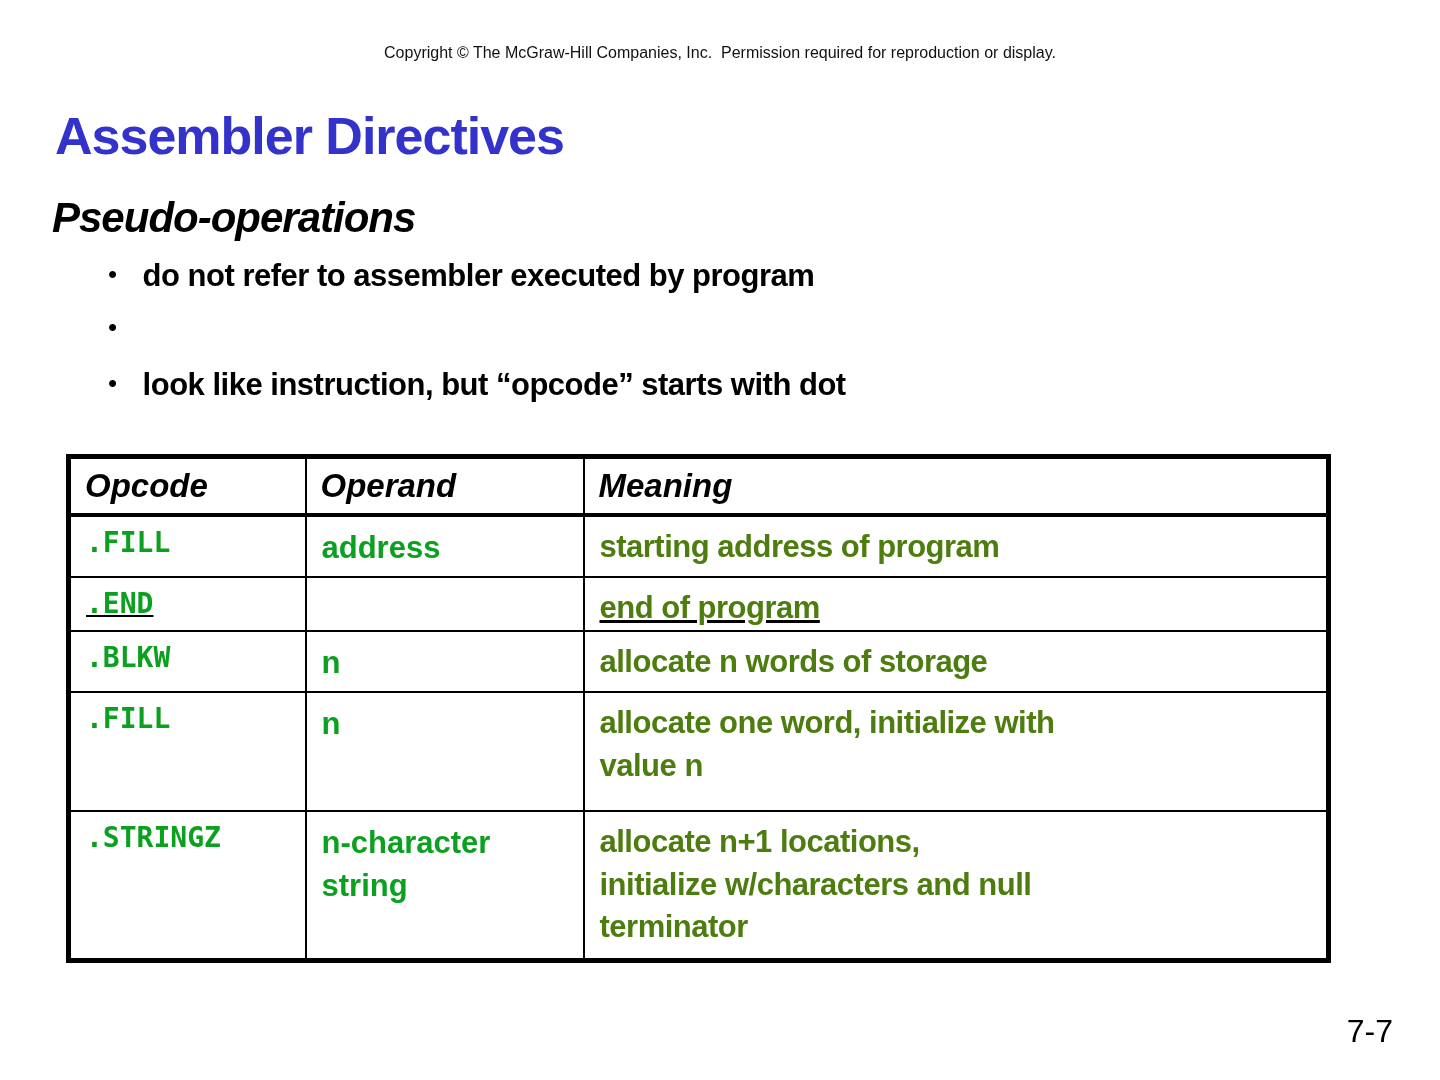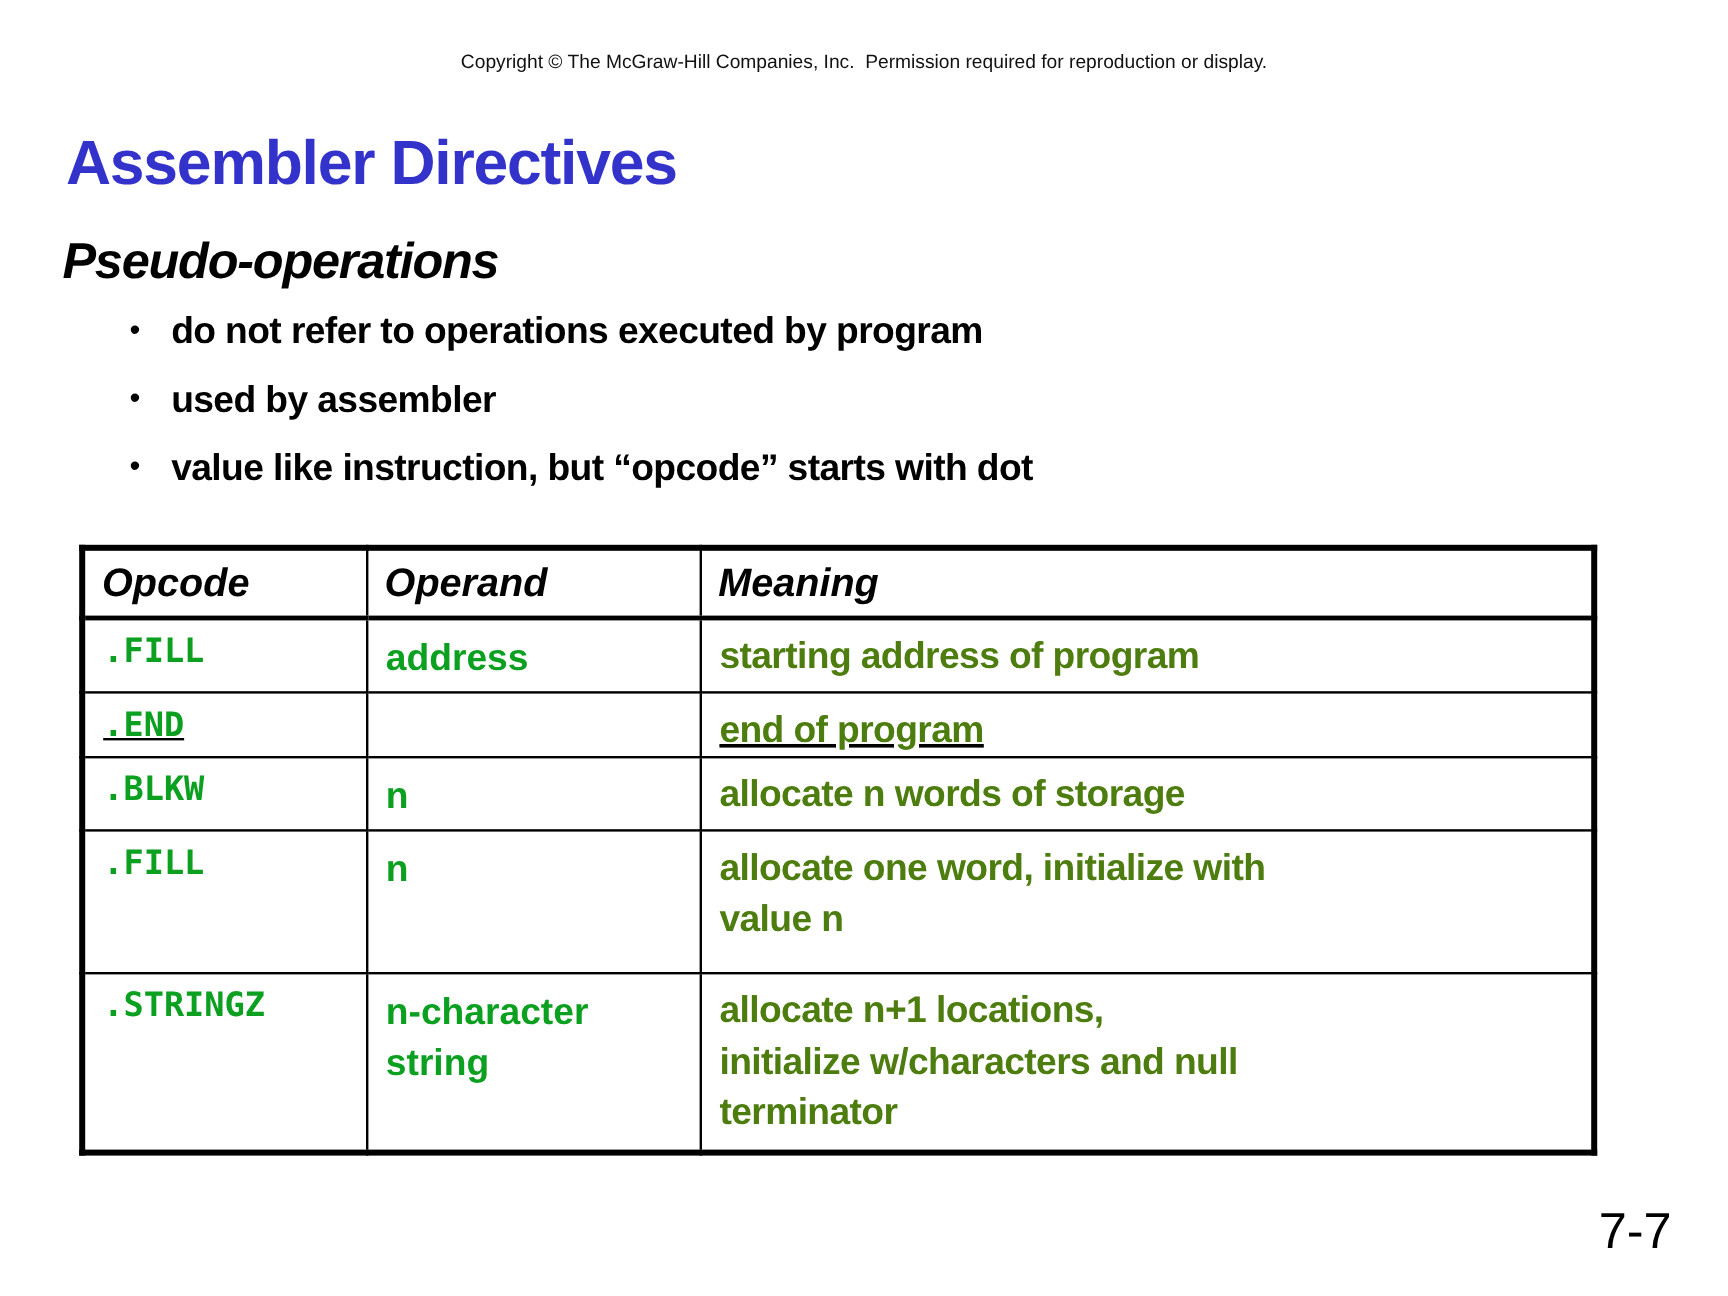--- a/index.html
+++ b/index.html
@@ -53,46 +53,45 @@
   }
   td.operand {
     font-weight:bold; font-size:31px; color:var(--green,#0ca020); line-height:1.4;
   }
   td.meaning {
     font-weight:bold; font-size:31px; color:#4d7c0f; line-height:1.38; letter-spacing:-0.5px;
   }
   tr.r1 { height:62px; } tr.r2 { height:43px;text-decoration:underline; } tr.r3 { height:61px; }
   tr.r4 { height:119px; } tr.r5 { height:150px; }
   .page-number {
-    position:absolute; right:47px; bottom:30px; font-size:42px; color:#000;
+    position:absolute; right:47px; bottom:30px; font-size:32px; color:#000;
   }
 </style>
 </head>
 <body>
 
 <div class="slide">
 
   <div class="copyright">Copyright © The McGraw-Hill Companies, Inc.  Permission required for reproduction or display.</div>
 
   <div class="title">Assembler Directives</div>
 
   <div class="subtitle">Pseudo-operations</div>
 
   <ul class="bullets">
     <li>
       <span class="bullet-dot">•</span>
-      <span>do not refer to operations executed by program</span>
+      <span>do not refer to assembler executed by program</span>
     </li>
     <li>
       <span class="bullet-dot">•</span>
-      <span>used by assembler</span>
     </li>
     <li>
       <span class="bullet-dot">•</span>
-      <span>value like instruction, but “opcode” starts with dot</span>
+      <span>look like instruction, but “opcode” starts with dot</span>
     </li>
   </ul>
 
   <table class="directives">
     <colgroup>
         <col class="c1">
         <col class="c2">
         <col class="c3">
       </colgroup>
     <thead>

